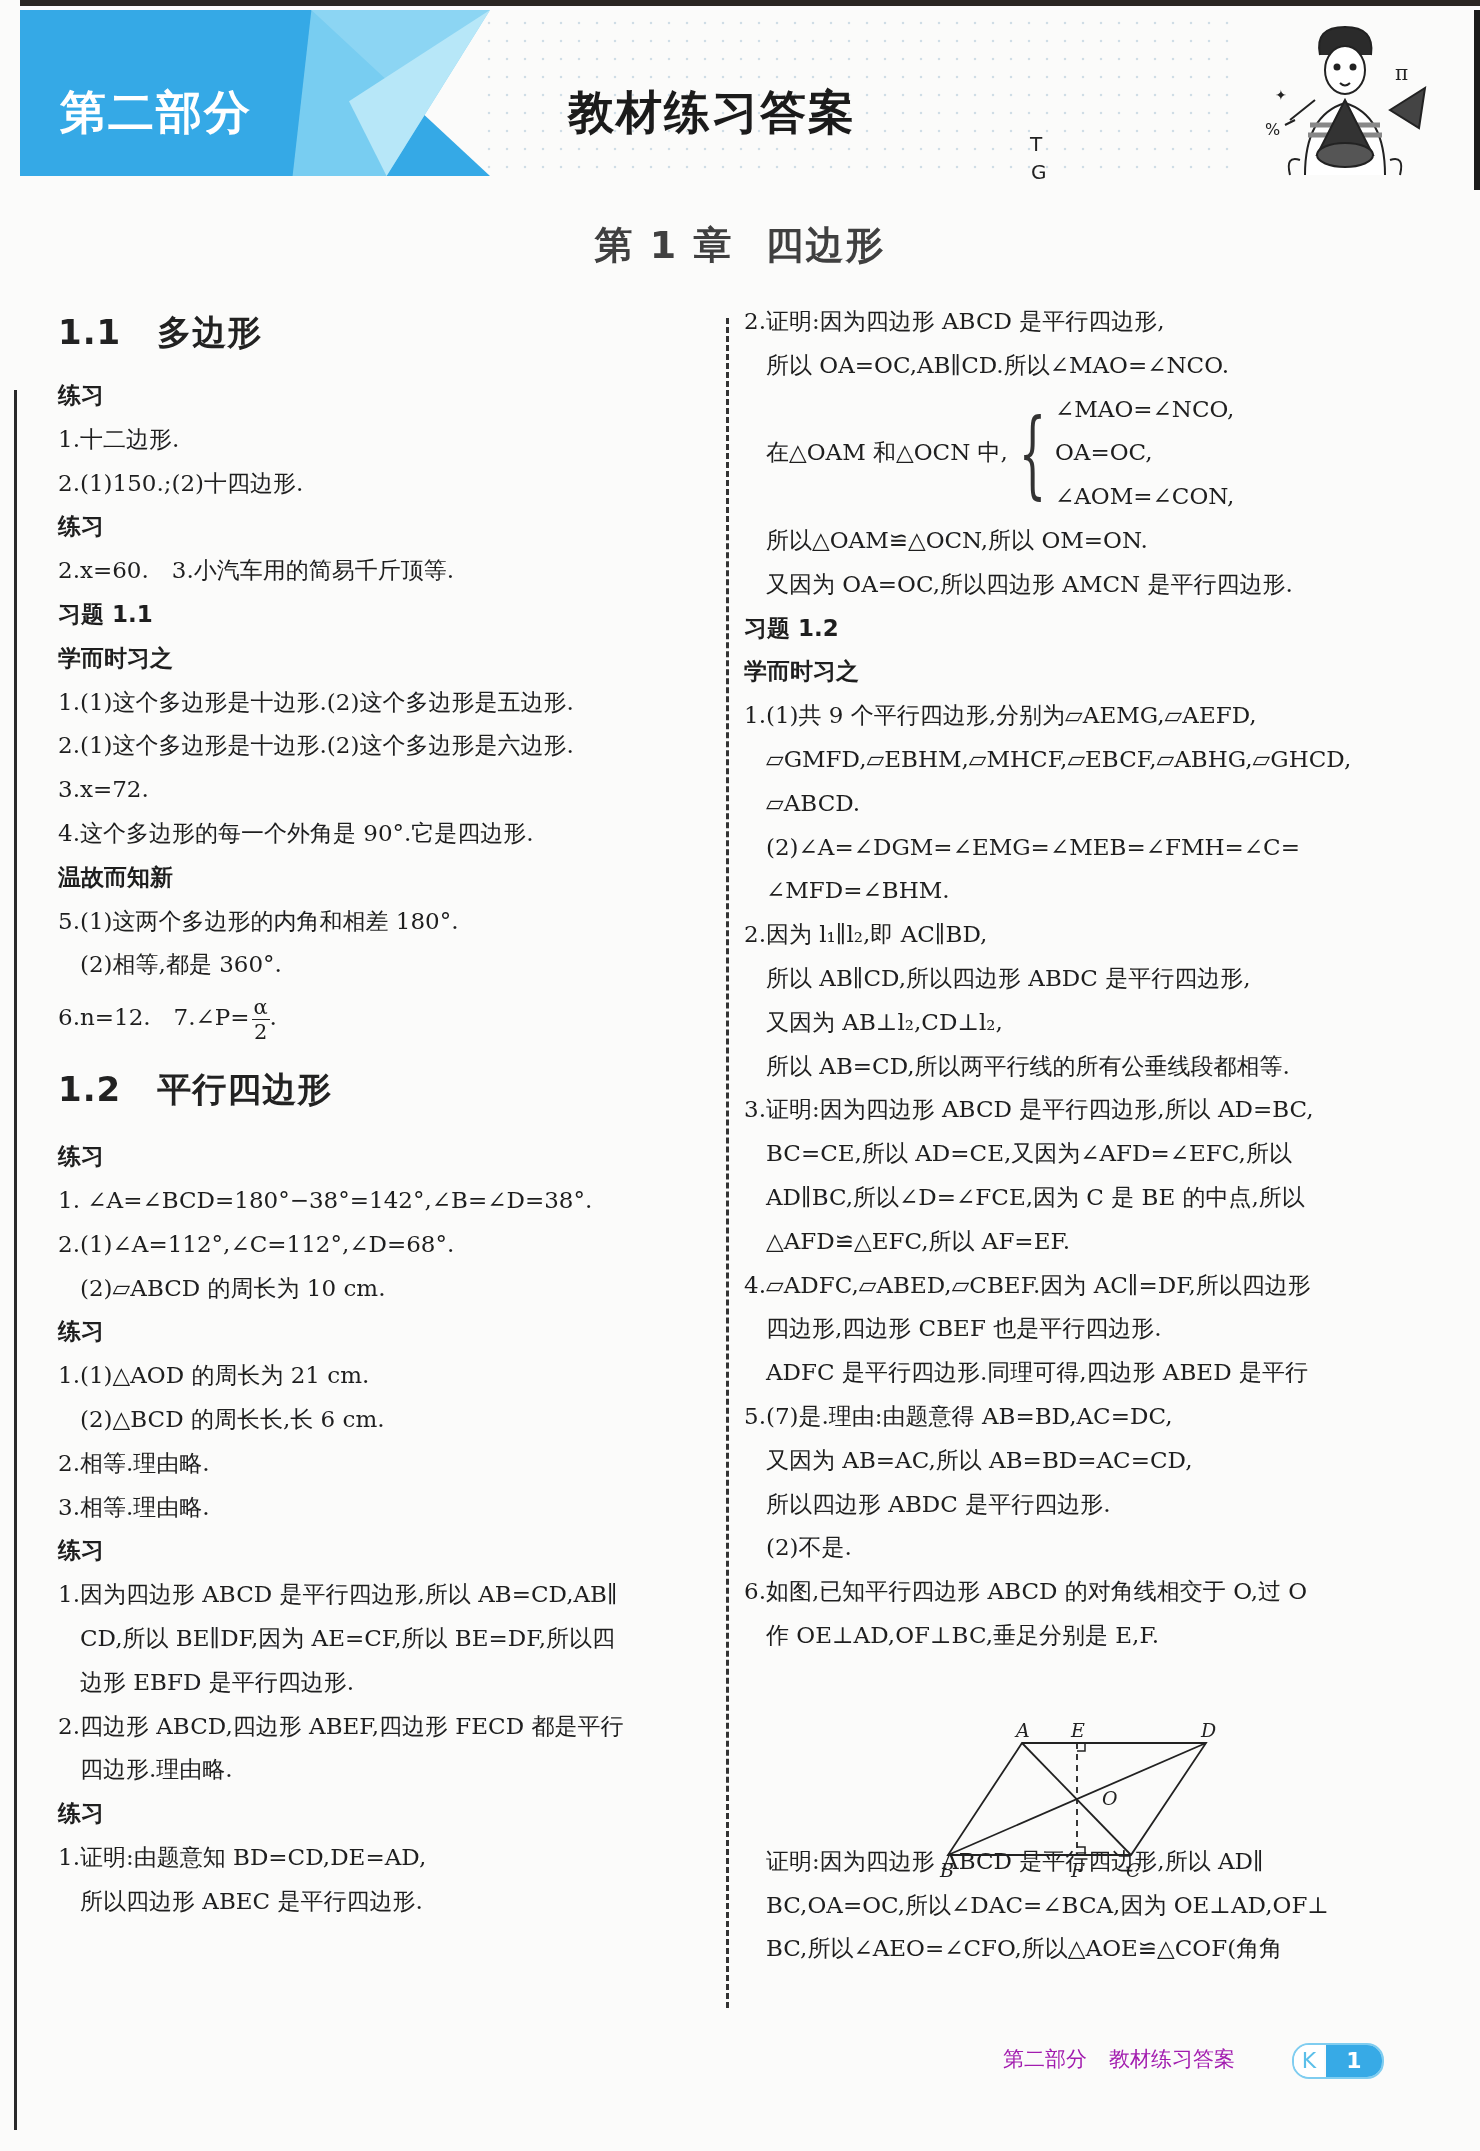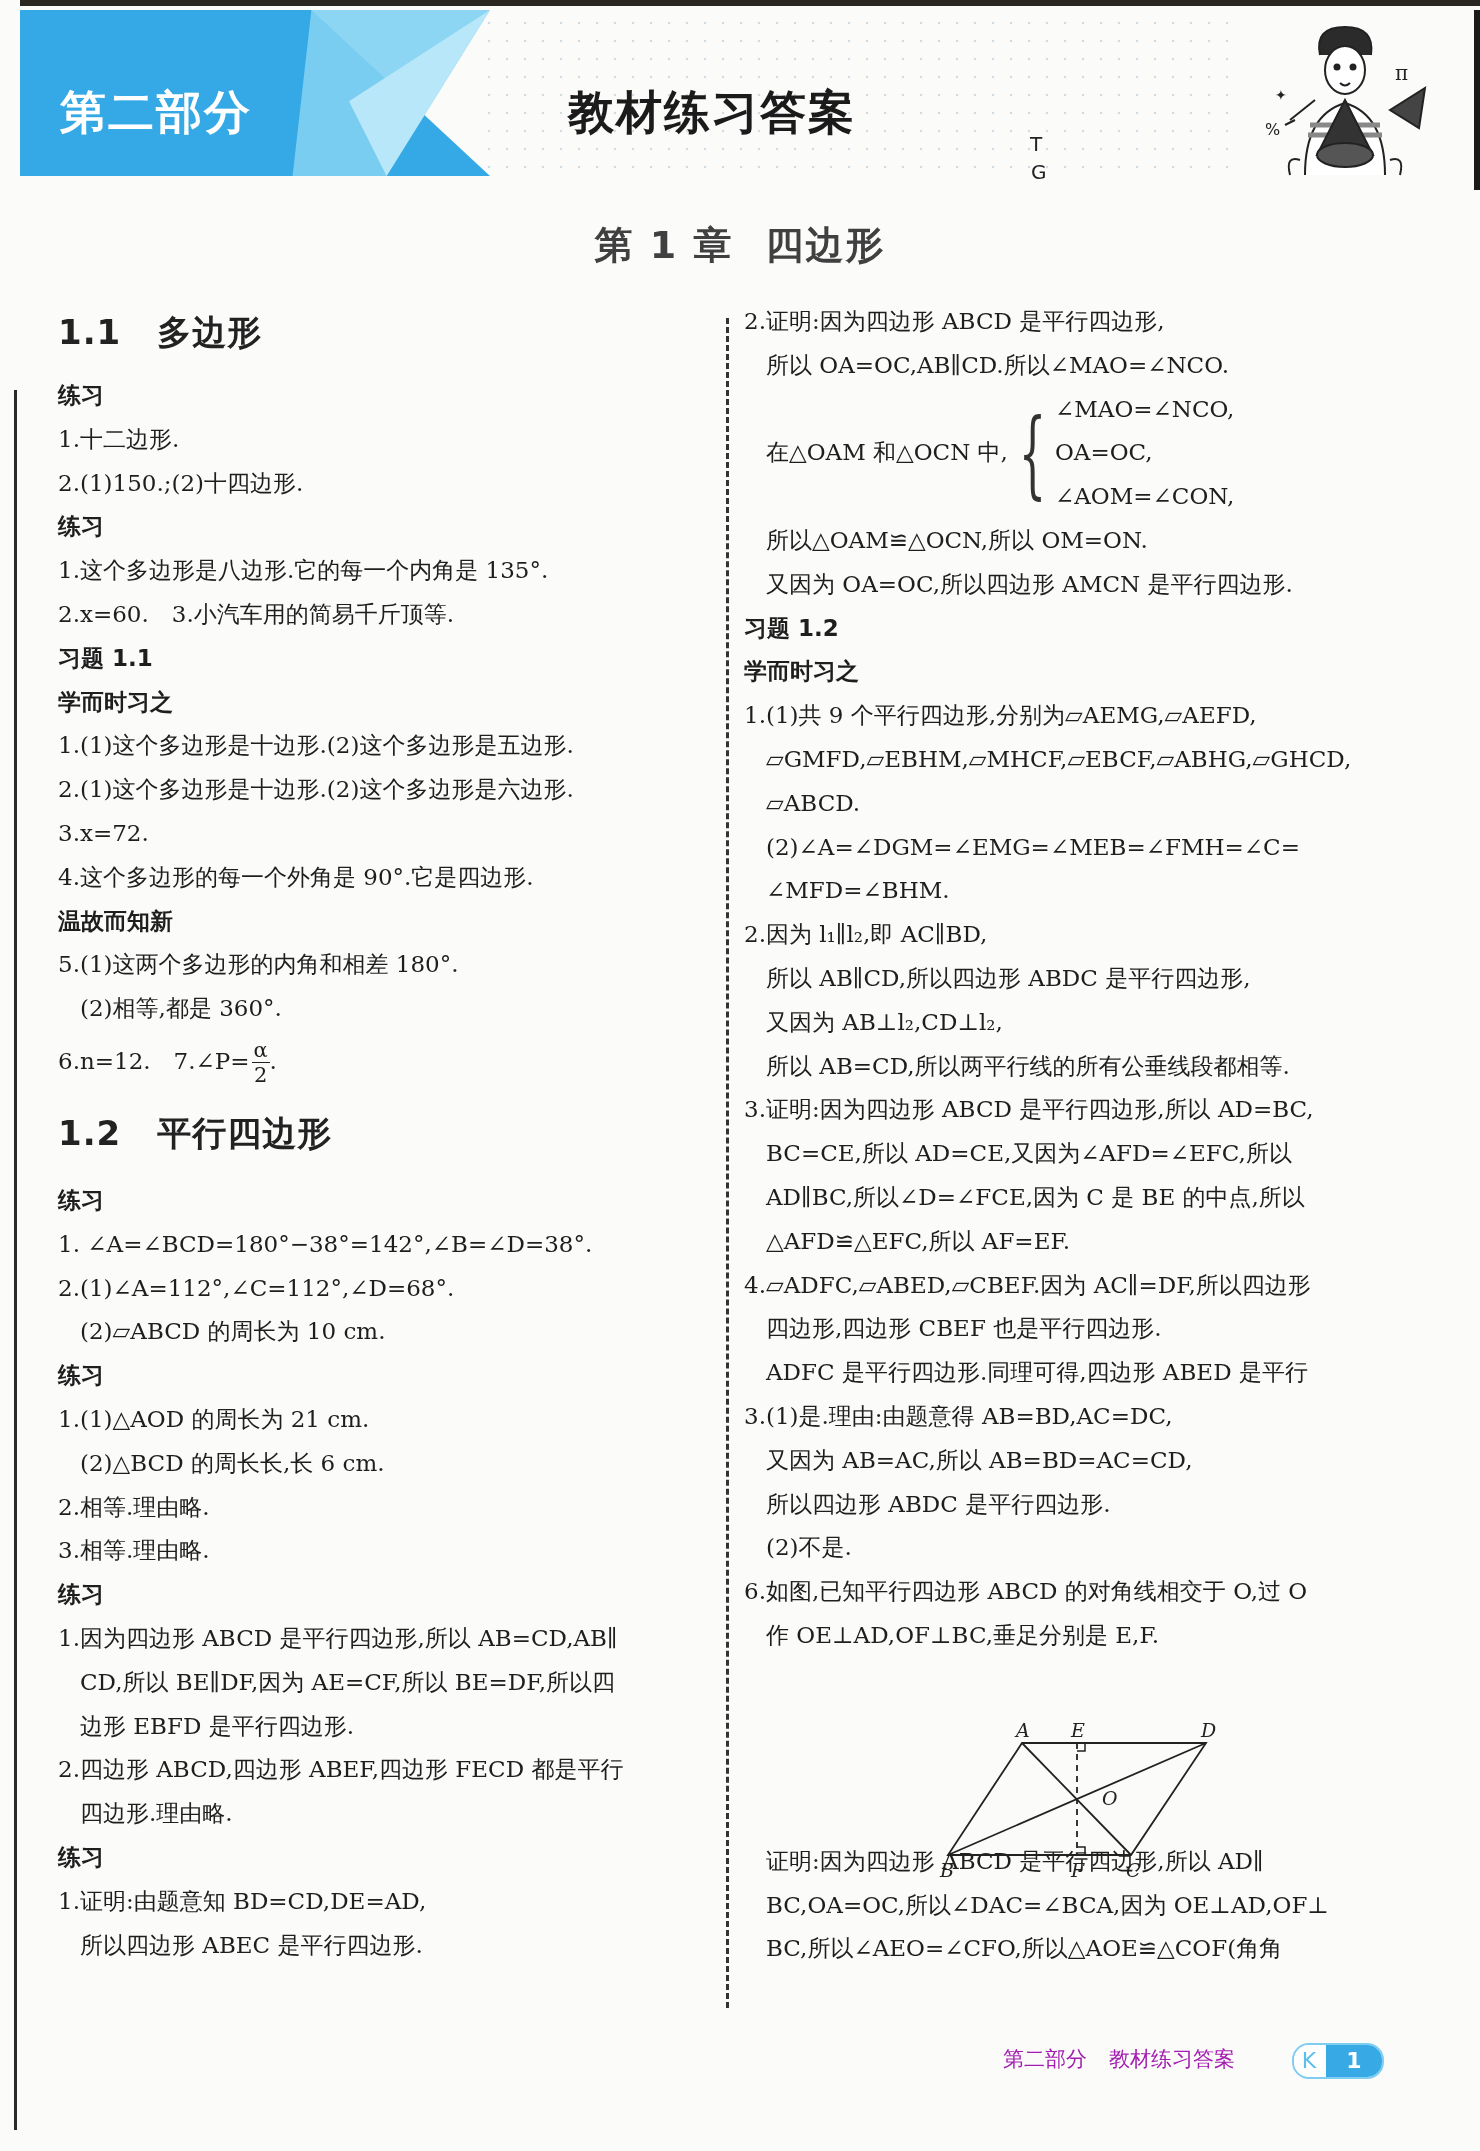--- a/index.html
+++ b/index.html
@@ -119,21 +119,20 @@
 <div class="divider"></div>
 
 <div class="col col-left">
   <div class="section-title" style="margin-top:10px;margin-bottom:18px;">
     <span class="num">1.1</span><span>多边形</span>
   </div>
   <div class="head">练习</div>
   <div class="line">1.十二边形.</div>
   <div class="line">2.(1)150.;(2)十四边形.</div>
   <div class="head">练习</div>
-  <div class="line">1.这个多边形是八边形.它的每一个内角是 135°.</div>
   <div class="line">2.x=60.　3.小汽车用的简易千斤顶等.</div>
   <div class="head">习题 1.1</div>
   <div class="head">学而时习之</div>
   <div class="line">1.(1)这个多边形是十边形.(2)这个多边形是五边形.</div>
   <div class="line">2.(1)这个多边形是十边形.(2)这个多边形是六边形.</div>
   <div class="line">3.x=72.</div>
   <div class="line">4.这个多边形的每一个外角是 90°.它是四边形.</div>
   <div class="head">温故而知新</div>
   <div class="line">5.(1)这两个多边形的内角和相差 180°.</div>
   <div class="line indent">(2)相等,都是 360°.</div>
@@ -193,21 +192,21 @@
   <div class="line indent">所以 AB∥CD,所以四边形 ABDC 是平行四边形,</div>
   <div class="line indent">又因为 AB⊥l₂,CD⊥l₂,</div>
   <div class="line indent">所以 AB=CD,所以两平行线的所有公垂线段都相等.</div>
   <div class="line">3.证明:因为四边形 ABCD 是平行四边形,所以 AD=BC,</div>
   <div class="line indent">BC=CE,所以 AD=CE,又因为∠AFD=∠EFC,所以</div>
   <div class="line indent">AD∥BC,所以∠D=∠FCE,因为 C 是 BE 的中点,所以</div>
   <div class="line indent">△AFD≌△EFC,所以 AF=EF.</div>
   <div class="line">4.▱ADFC,▱ABED,▱CBEF.因为 AC∥=DF,所以四边形</div>
   <div class="line indent">四边形,四边形 CBEF 也是平行四边形.</div>
   <div class="line indent">ADFC 是平行四边形.同理可得,四边形 ABED 是平行</div>
-  <div class="line">3.(1)是.理由:由题意得 AB=BD,AC=DC,</div>
+  <div class="line">5.(7)是.理由:由题意得 AB=BD,AC=DC,</div>
   <div class="line indent">又因为 AB=AC,所以 AB=BD=AC=CD,</div>
   <div class="line indent">所以四边形 ABDC 是平行四边形.</div>
   <div class="line indent">(2)不是.</div>
   <div class="line">6.如图,已知平行四边形 ABCD 的对角线相交于 O,过 O</div>
   <div class="line indent">作 OE⊥AD,OF⊥BC,垂足分别是 E,F.</div>
   <div style="height:182px;"></div>
   <div class="line indent">证明:因为四边形 ABCD 是平行四边形,所以 AD∥</div>
   <div class="line indent">BC,OA=OC,所以∠DAC=∠BCA,因为 OE⊥AD,OF⊥</div>
   <div class="line indent">BC,所以∠AEO=∠CFO,所以△AOE≌△COF(角角</div>
 </div>

